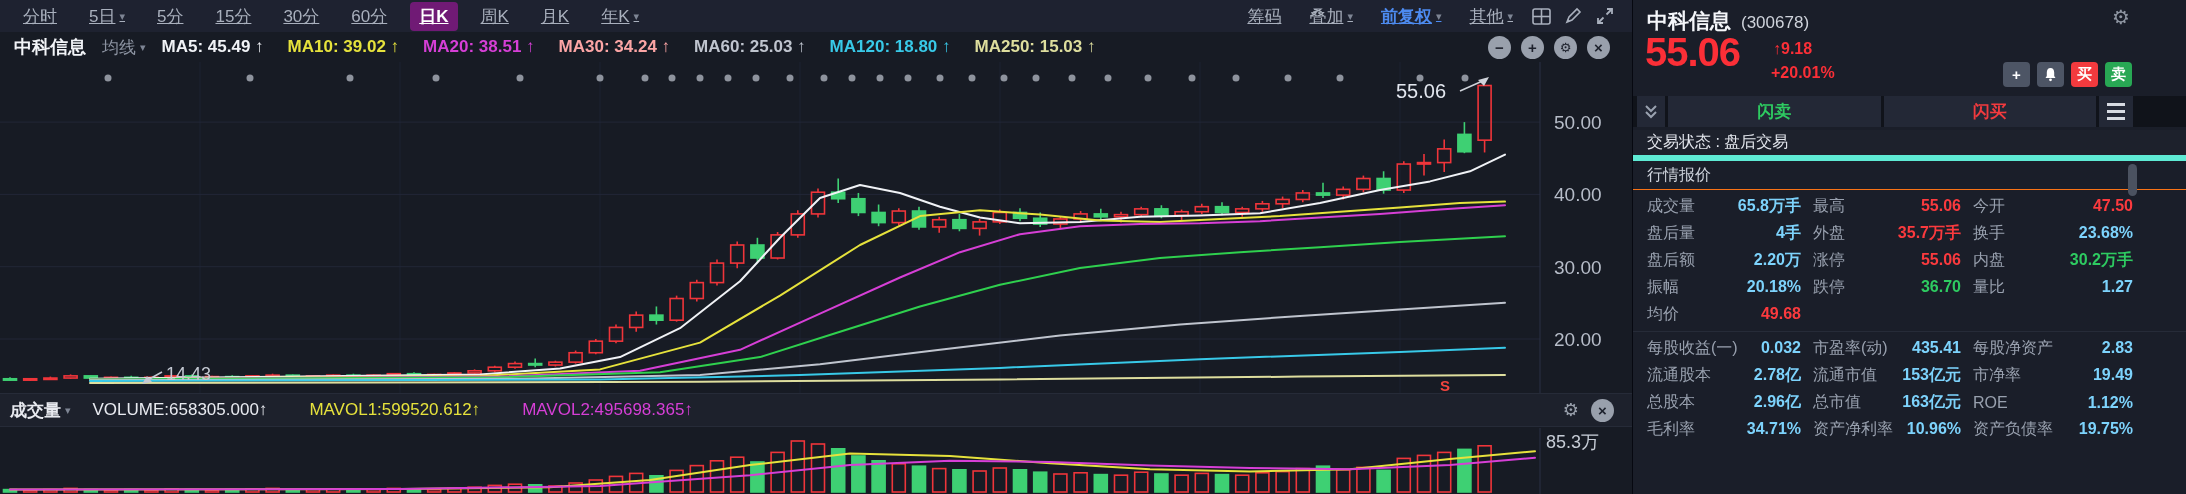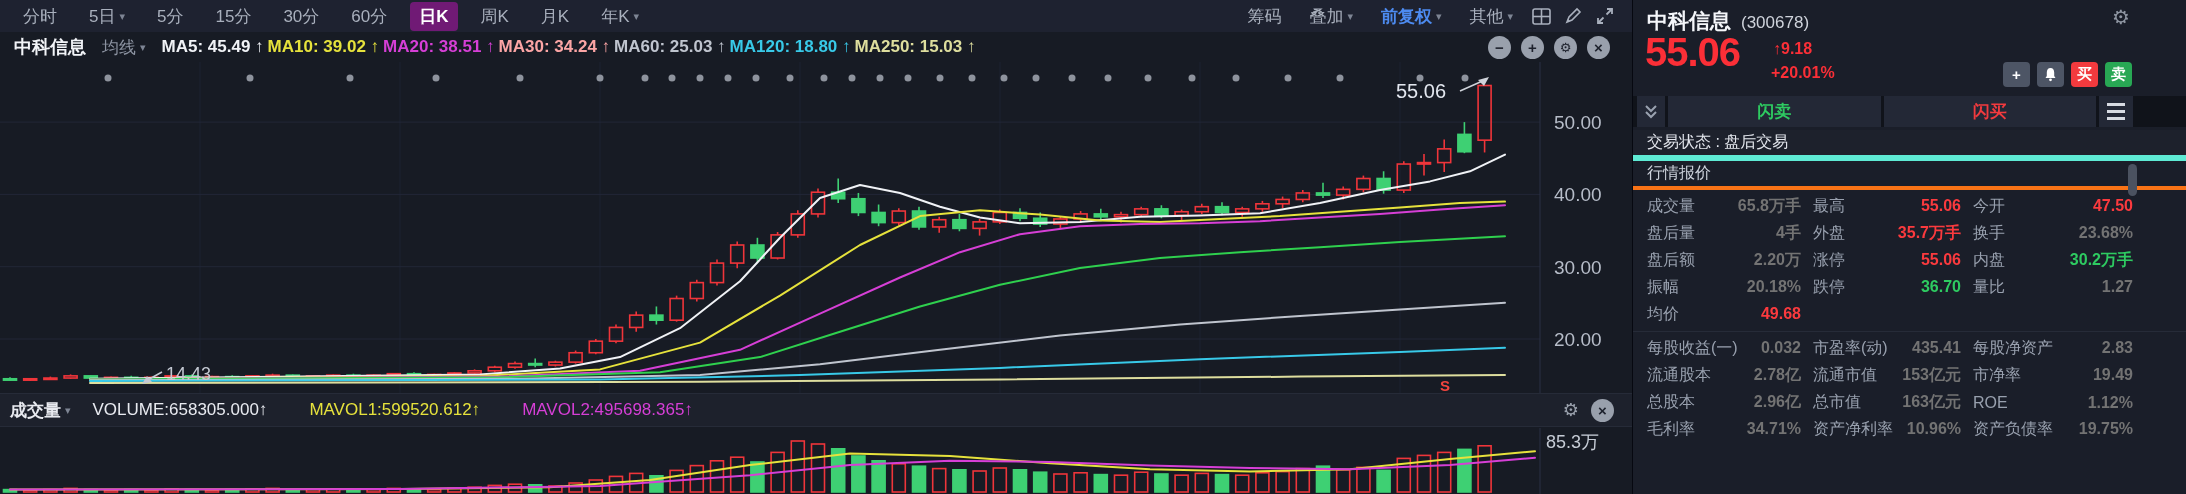--- a/index.html
+++ b/index.html
@@ -2,21 +2,21 @@
 <html><head>
 <meta charset="utf-8">
 <style>
   html,body{margin:0;padding:0;background:#0f1219;}
   .app{position:relative;width:2186px;height:494px;background:#171b24;overflow:hidden;
        font-family:"Liberation Sans","DejaVu Sans",sans-serif;color:#e8eaf0;}
   
   .chart-panel{position:absolute;left:0;top:0;width:1632px;height:494px;background:#171b24;}
   .toolbar{position:absolute;left:0;top:0;width:1632px;height:32px;background:#1e2230;
            display:flex;align-items:center;padding:0 0 0 14px;box-sizing:border-box;font-size:17px;color:#a9b0bd;}
-  .tb-item{display:flex;align-items:center;gap:4px;padding:3px 9px;border-radius:4px;cursor:pointer;white-space:nowrap;}
+  .tb-item{display:flex;align-items:center;gap:4px;padding:3px 9px;border-radius:4px;cursor:pointer;white-space:nowrap;text-decoration:underline;}
   .tb-item.active{background:#701a75;color:#fff;font-weight:bold;}
   .tb-item.blue{color:#4d8bf0;font-weight:bold;}
   .caret{font-size:11px;color:#7e8594;}
   .tb-right{margin-left:auto;display:flex;align-items:center;gap:6px;padding-right:14px;}
   .tb-iconbtn{width:26px;height:22px;display:flex;align-items:center;justify-content:center;cursor:pointer;}
   .ma-row{position:absolute;left:0;top:32px;width:1632px;height:30px;display:flex;align-items:center;
           gap:16px;padding-left:14px;box-sizing:border-box;font-size:17px;}
   .ma-stock{font-weight:bold;color:#f2f4f8;font-size:18px;}
   .ma-overlay{color:#8c93a1;display:flex;align-items:center;gap:4px;}
   .ma-item{white-space:nowrap;font-weight:bold;}
@@ -57,31 +57,31 @@
              font-size:17px;font-weight:bold;cursor:pointer;}
   .flash-buy{color:#f23a3e;}
   .flash-sell{color:#2ecb61;}
   .flash-menu{width:34px;background:#232836;display:flex;flex-direction:column;align-items:center;
               justify-content:center;gap:4px;cursor:pointer;}
   .flash-menu i{display:block;width:18px;height:3px;background:#d7dbe2;}
   .rp-status{position:absolute;left:0;top:130px;width:554px;height:31px;background:#1d212c;
              border-bottom:6px solid #5eead4;display:flex;align-items:center;padding-left:14px;
              box-sizing:border-box;font-size:16px;color:#e4e7ee;}
   .rp-section{position:absolute;left:0;top:161px;width:554px;height:29px;display:flex;align-items:center;
-              padding-left:14px;box-sizing:border-box;font-size:16px;color:#ced3dc;border-bottom:4px solid #f97316;}
+              padding-left:14px;box-sizing:border-box;font-size:16px;color:#ced3dc;border-bottom:1px solid #f97316;}
   .rp-scrollbar{position:absolute;right:49px;top:164px;width:9px;height:32px;border-radius:5px;background:#4b5260;cursor:pointer;}
   .quote{position:absolute;left:0;top:193px;width:554px;}
   .q-row{display:flex;height:27px;align-items:center;padding:0 54px 0 14px;box-sizing:border-box;}
   .q-cell{display:flex;justify-content:space-between;align-items:baseline;box-sizing:border-box;}
   .q-c1{width:166px;padding-right:12px;}
   .q-c2{width:160px;padding-right:12px;}
   .q-c3{width:160px;}
   .q-label{font-size:16px;color:#98a0ae;white-space:nowrap;}
   .q-value{font-size:16px;font-weight:bold;white-space:nowrap;}
-  .val-white{color:#737373;}
+  .val-white{color:#7dd3fc;}
   .val-red{color:#fb3a3e;}
   .val-green{color:#2ecb61;}
   .q-divider{border-top:1px solid #262b38;margin:3px 0;}
 </style>
 </head>
 <body>
 
 <div class="app">
 
   <div class="chart-panel">
@@ -162,21 +162,21 @@
         </span>
       </div>
     </div>
 
     <div class="ma-row">
       <span class="ma-stock">中科信息</span>
       <span class="ma-overlay">
         <span>均线</span>
           <span class="caret">▾</span>
       </span>
-      <span id="ma-items" style="display:flex;align-items:center;gap:4px;">
+      <span id="ma-items" style="display:flex;align-items:center;gap:24px;">
           <span class="ma-item" style="color: rgb(240, 242, 246);">MA5: 45.49 ↑</span>
           <span class="ma-item" style="color: rgb(230, 226, 60);">MA10: 39.02 ↑</span>
           <span class="ma-item" style="color: rgb(214, 63, 214);">MA20: 38.51 ↑</span>
           <span class="ma-item" style="color: #fca5a5;">MA30: 34.24 ↑</span>
           <span class="ma-item" style="color: rgb(191, 196, 206);">MA60: 25.03 ↑</span>
           <span class="ma-item" style="color: rgb(56, 201, 232);">MA120: 18.80 ↑</span>
           <span class="ma-item" style="color: rgb(222, 222, 158);">MA250: 15.03 ↑</span>
         </span>
       <span class="ma-icons">
         <span class="circle-btn">−</span>

